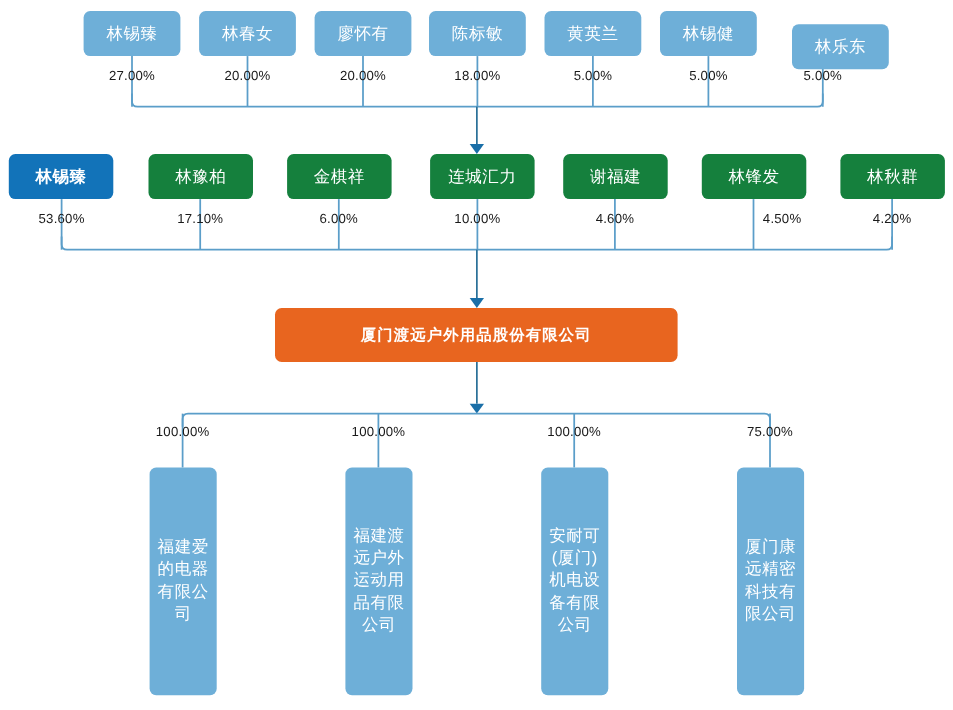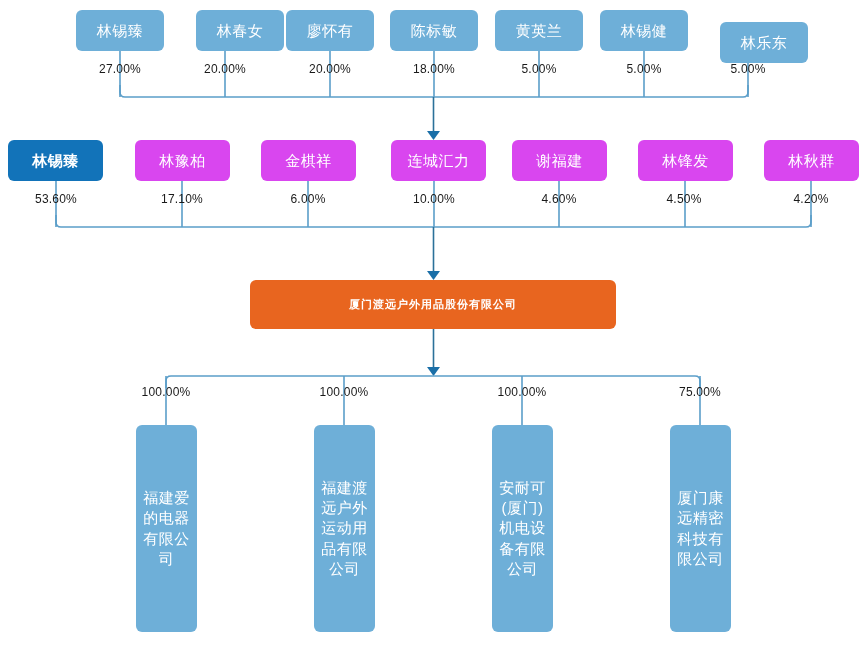--- a/index.html
+++ b/index.html
@@ -33,37 +33,37 @@
     letter-spacing: 0.5px;
   }
   .node.shareholder-l1 {
     background: #6eafd8;
     width: 88px;
     height: 41px;
     font-size: 15px;
     top: 10px;
   }
   .node.shareholder-l2 {
-    background: #d946ef;
+    background: #15803d;
     width: 95px;
     height: 41px;
     font-size: 15px;
     top: 140px;
   }
   .node.shareholder-l2.highlight {
     background: #1273b9;
     font-weight: bold;
   }
   .node.company-main {
     background: #e8651f;
     left: 250px;
     top: 280px;
     width: 366px;
     height: 49px;
-    font-size: 11px;
+    font-size: 14px;
     font-weight: bold;
     letter-spacing: 1px;
   }
   .node.subsidiary {
     background: #6eafd8;
     width: 61px;
     top: 425px;
     height: 207px;
     font-size: 15px;
     line-height: 1.35;
@@ -148,21 +148,21 @@
 
     <path class="conn-line" d="M166,376 L166,425"></path>
     <path class="conn-line" d="M344,376 L344,425"></path>
     <path class="conn-line" d="M522,376 L522,425"></path>
     <path class="conn-line" d="M700,376 L700,425"></path>
   </svg>
 
   <div class="node shareholder-l1" style="left:76px;">
     <span>林锡臻</span>
   </div>
-  <div class="node shareholder-l1" style="left:196px;">
+  <div class="node shareholder-l1" style="left:181px;">
     <span>林春女</span>
   </div>
   <div class="node shareholder-l1" style="left:286px;">
     <span>廖怀有</span>
   </div>
   <div class="node shareholder-l1" style="left:390px;">
     <span>陈标敏</span>
   </div>
   <div class="node shareholder-l1" style="left:495px;">
     <span>黄英兰</span>
@@ -202,21 +202,21 @@
   </div>
   <div class="node shareholder-l2" style="left:764px;">
     <span>林秋群</span>
   </div>
 
   <div class="pct row2" style="left:56px;">53.60%</div>
   <div class="pct row2" style="left:182px;">17.10%</div>
   <div class="pct row2" style="left:308px;">6.00%</div>
   <div class="pct row2" style="left:434px;">10.00%</div>
   <div class="pct row2" style="left:559px;">4.60%</div>
-  <div class="pct row2" style="left:684px;">4.50%</div>
+  <div class="pct row2" style="left:711px;">4.50%</div>
   <div class="pct row2" style="left:811px;">4.20%</div>
 
   <div class="node company-main">
     <span>厦门渡远户外用品股份有限公司</span>
   </div>
 
   <div class="node subsidiary" style="left:136px;">
     <span>福建爱的电器有限公司</span>
   </div>
   <div class="node subsidiary" style="left:314px;">

